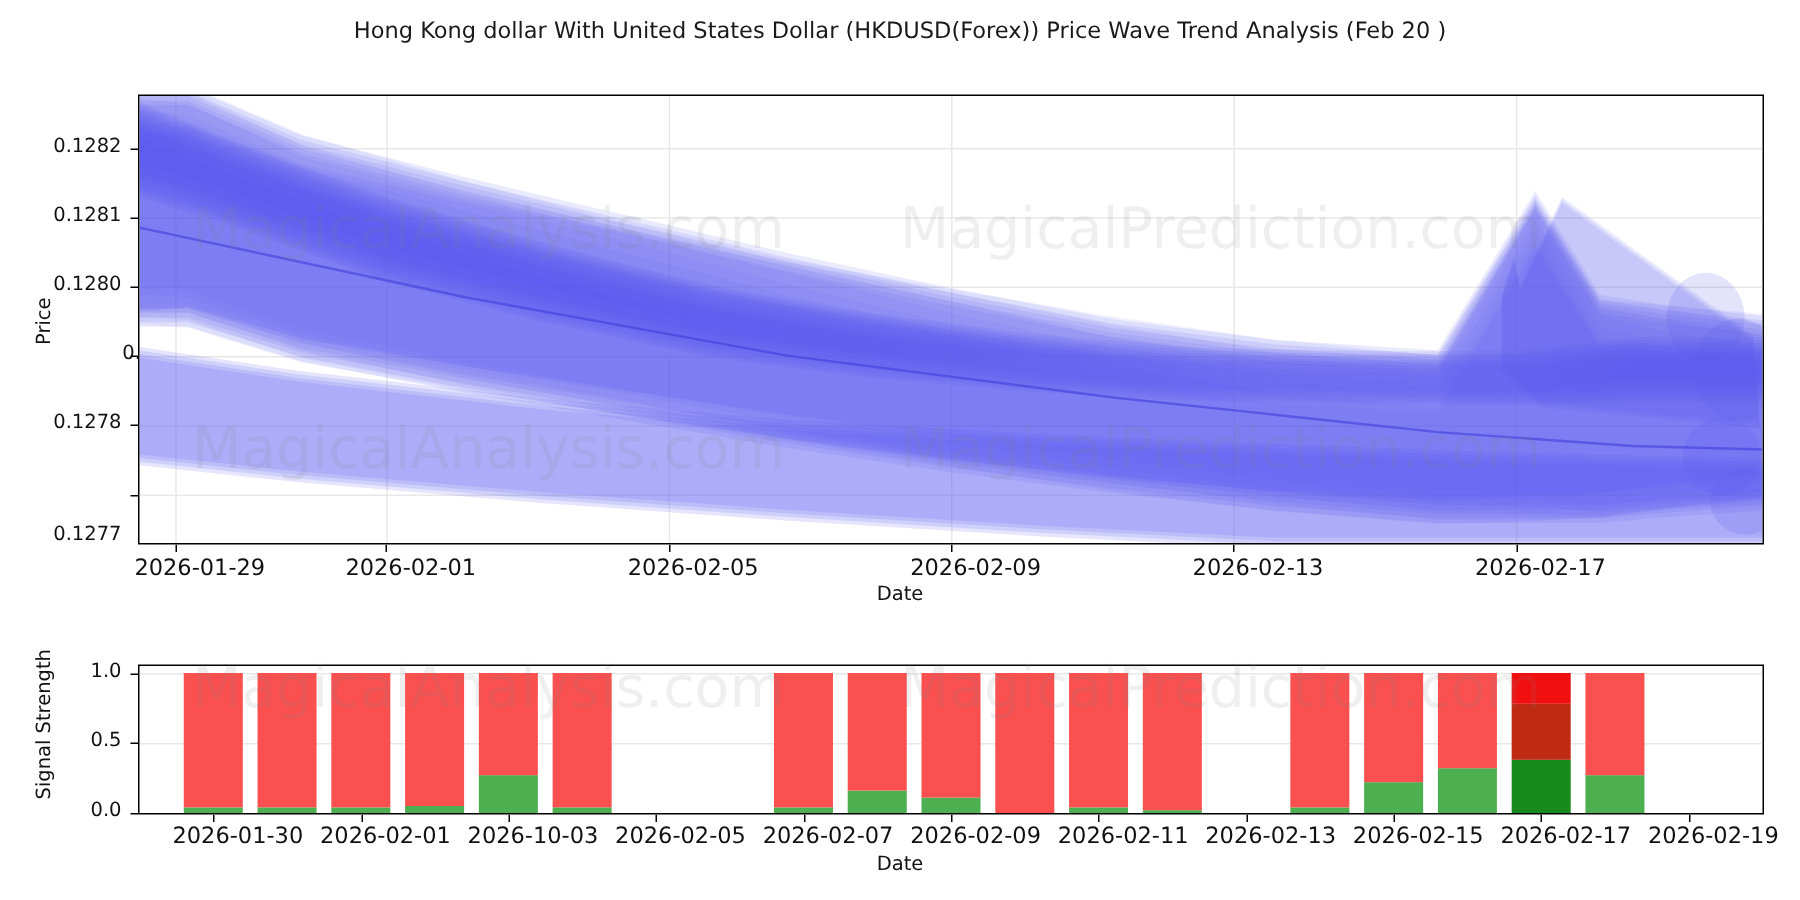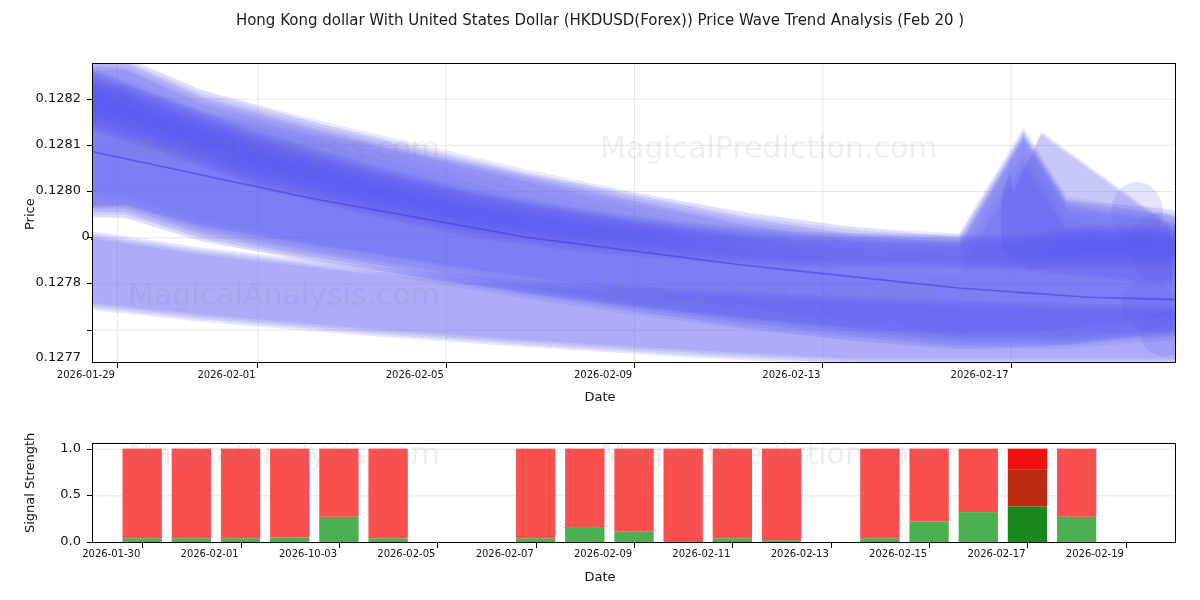--- a/index.html
+++ b/index.html
@@ -63,23 +63,23 @@
     white-space: nowrap;
   }
   .ytick-mark {
     position: absolute;
     width: 5px;
     height: 1px;
     background: #000;
   }
   .xtick {
     position: absolute;
-    font-size: 10px;
-    color: #111;
-    text-align: left;
+    font-size: 15px;
+    color: #111;
+    text-align: right;
     white-space: nowrap;
   }
   .xtick-mark {
     position: absolute;
     width: 1px;
     height: 5px;
     background: #000;
   }
   .xlabel-axis {
     position: absolute;
@@ -108,21 +108,21 @@
     border: 1.1px solid #000;
     box-sizing: border-box;
     background: #fff;
     overflow: hidden;
   }
   #signal-svg { position: absolute; left: 0; top: 0; }
 
   
   .wm {
     position: absolute;
-    font-size: 30px;
+    font-size: 38px;
     color: rgba(130,130,130,0.13);
     white-space: nowrap;
     pointer-events: none;
     font-family: "DejaVu Sans", "Liberation Sans", sans-serif;
   }
 </style>
 </head>
 <body>
 
 <div id="root">

